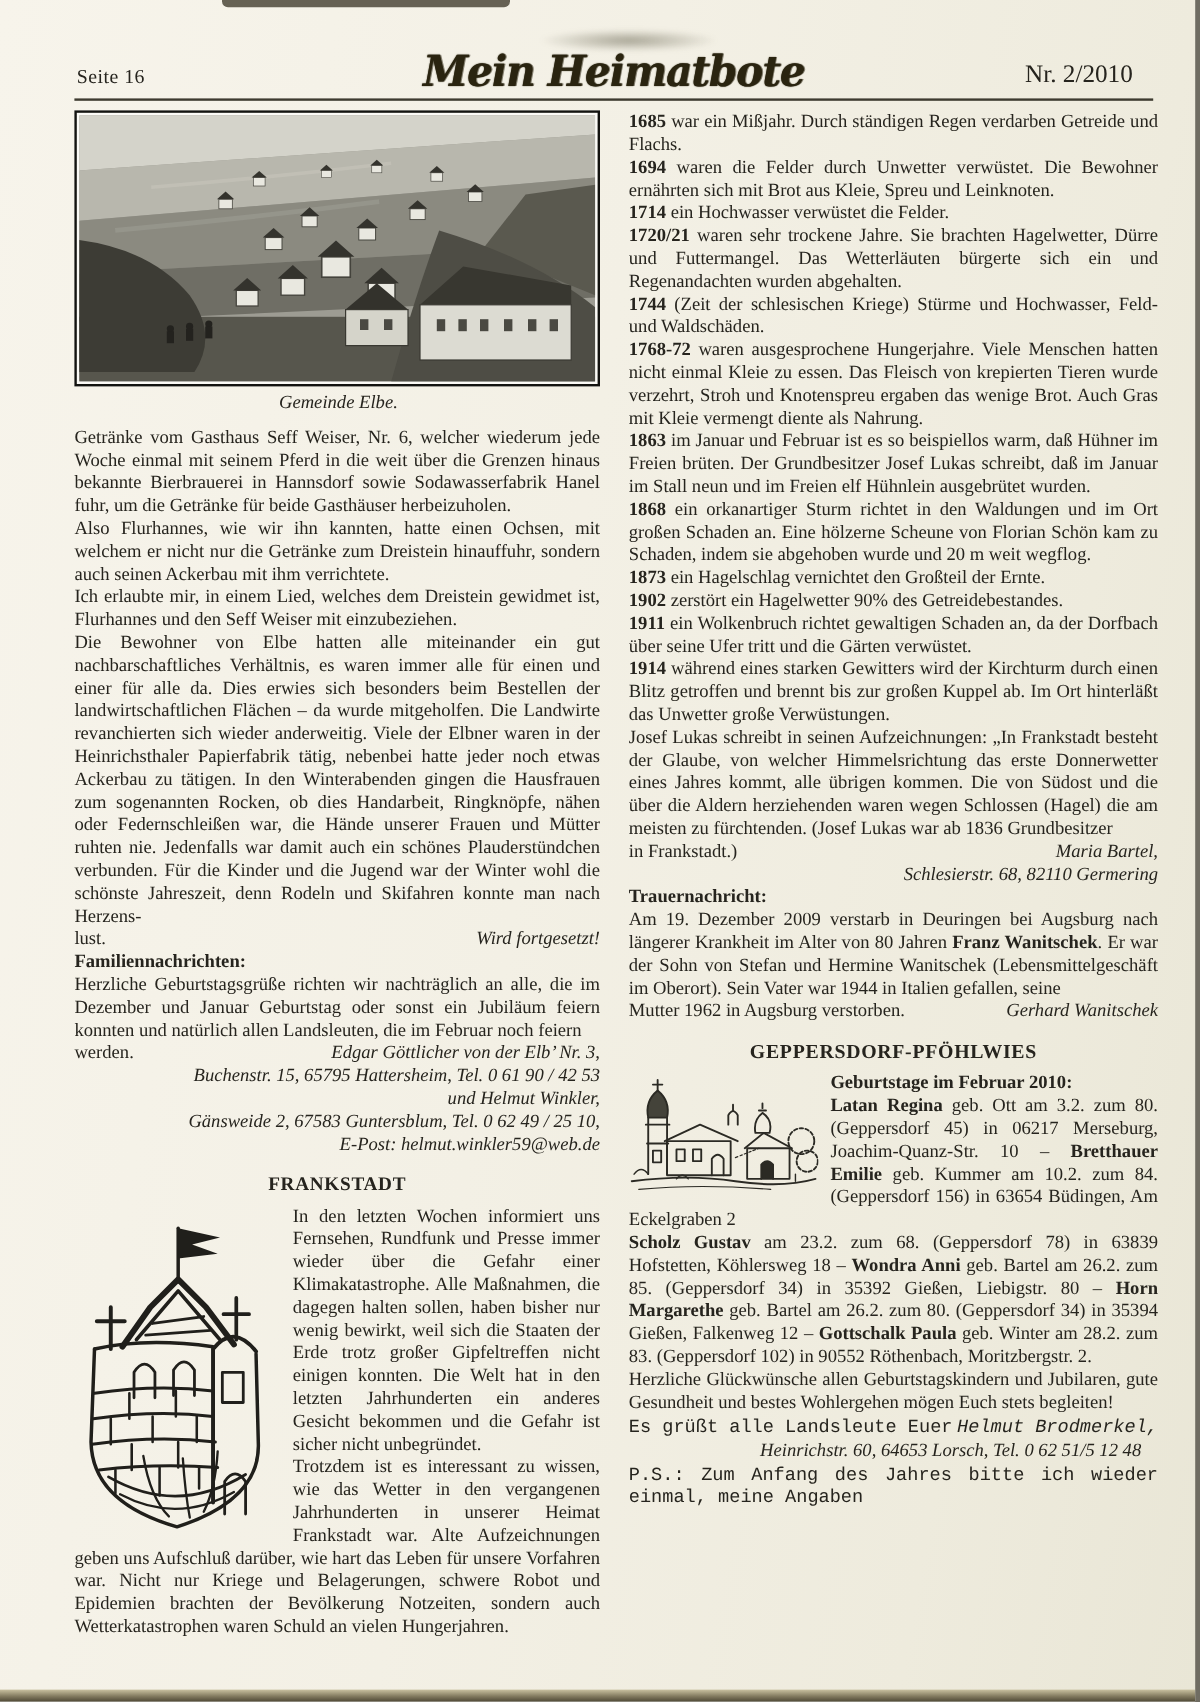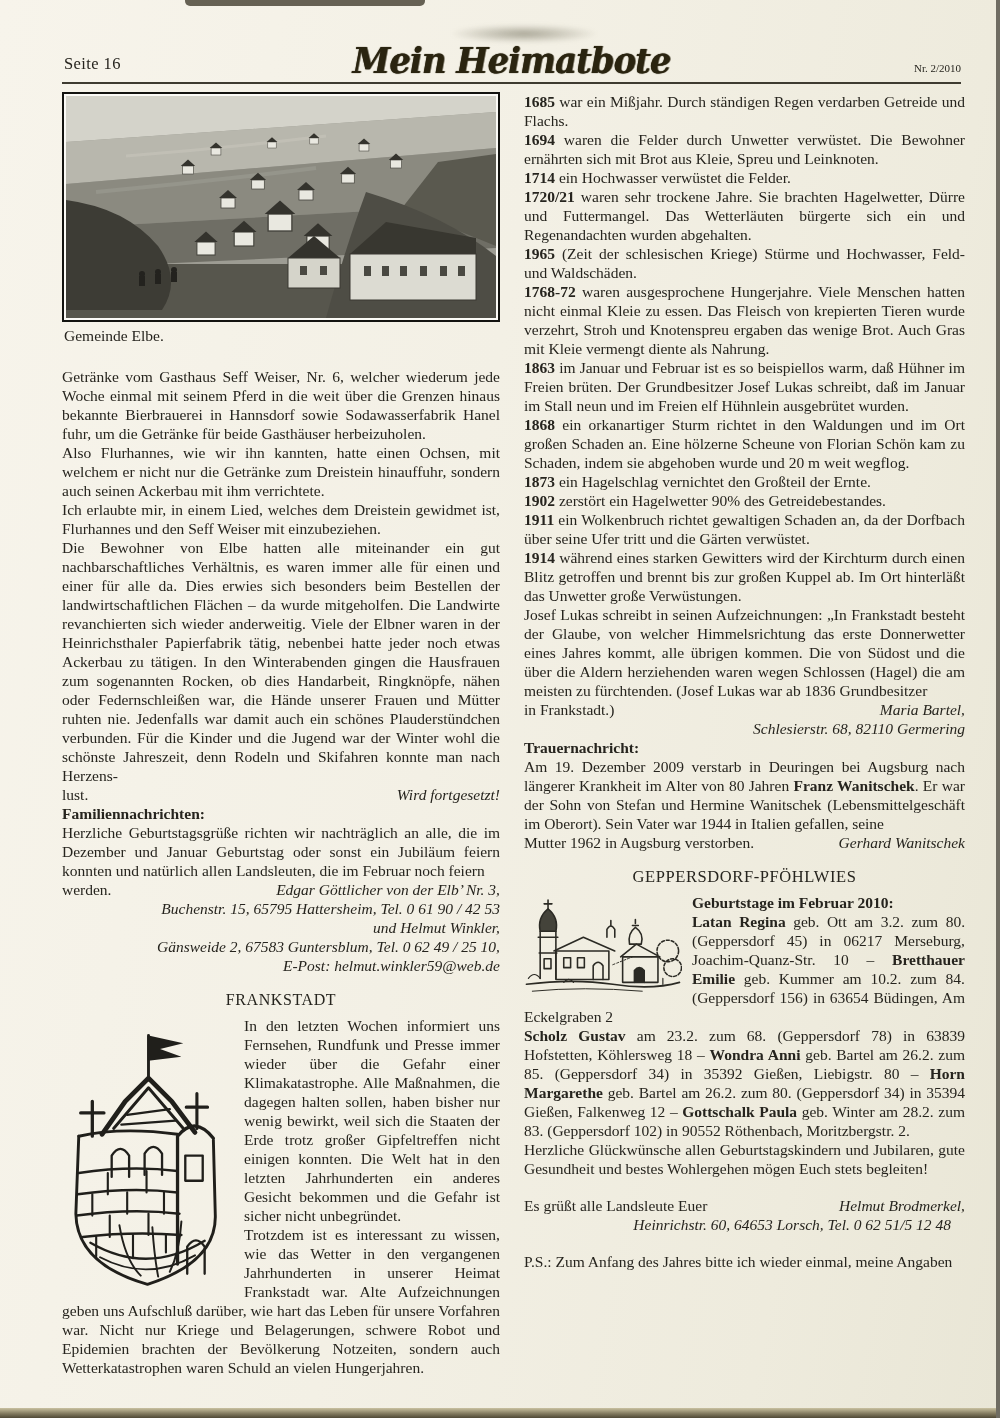--- a/index.html
+++ b/index.html
@@ -4,40 +4,40 @@
 <style>
   html,body{margin:0;padding:0;background:#6f6c62;}
   .page{position:relative;width:996px;height:1418px;overflow:hidden;
     background:linear-gradient(100deg,#f7f4eb 0%,#f3f0e5 45%,#eeebdd 80%,#e9e6d6 100%);
     font-family:"Liberation Serif","DejaVu Serif",serif;color:#26241e;}
   .scan-top{position:absolute;left:185px;top:0;width:240px;height:6px;background:#4c483a;opacity:.85;border-radius:0 0 5px 5px;}
   .scan-bottom{position:absolute;left:0;right:0;bottom:0;height:10px;
     background:linear-gradient(#c9c1a0,#837b60 55%,#4f4936);}
   .pageheader{position:absolute;left:62px;right:35px;top:22px;height:56px;}
   .pageno{position:absolute;left:2px;bottom:4px;font-size:16.5px;letter-spacing:.4px;}
-  .issue{position:absolute;right:0;bottom:4px;font-size:11px;}
+  .issue{position:absolute;right:17px;bottom:4px;font-size:21px;}
   .masthead{position:absolute;left:0;right:0;bottom:-2px;text-align:center;
     font-family:"DejaVu Serif",serif;font-style:italic;font-weight:bold;font-size:34px;
     color:#2a2410;letter-spacing:-1px;transform:scaleY(1.05);
     text-shadow:0 0 1px #2a2410,1px 0 0 rgba(42,36,16,.5);}
   .smudge{position:absolute;left:43%;top:-14px;width:150px;height:18px;
     background:radial-gradient(ellipse at center,rgba(95,92,72,.5),rgba(95,92,72,0) 70%);filter:blur(2px);}
   .rule{position:absolute;left:62px;right:35px;top:82px;border-top:2px solid #3e3b30;}
   .col{position:absolute;top:92px;font-size:15.5px;line-height:19px;}
   .col-left{left:62px;width:438px;}
   .col-right{left:524px;width:441px;}
-  .p{margin:0;text-align:justify;} .gap8{margin-top:0;} .gap10{margin-top:18px;}
+  .p{margin:0;text-align:justify;} .gap8{margin-top:0;} .gap10{margin-top:2px;font-family:Liberation Mono, monospace;}
   .photo{margin:0;border:2px solid #131310;padding:2px;background:#fbfaf6;}
   .photo svg{display:block;}
-  .caption{margin:4px 0 22px 2px;}
+  .caption{font-style:italic;margin:4px 0 10px 2px;text-align:center;}
   .bold{font-weight:bold;}
   .flexline{display:flex;justify-content:space-between;align-items:flex-end;}
   .it{font-style:italic;}
   .rightit{text-align:right;font-style:italic;margin:0;}
-  .center-head{text-align:center;font-weight:normal;letter-spacing:.6px;margin:15px 0 7px;}
+  .center-head{text-align:center;font-weight:bold;letter-spacing:.6px;margin:15px 0 7px;}
   .arms{float:left;width:172px;height:276px;margin:4px 10px 0 0;}
   .church{float:left;width:158px;height:106px;margin:3px 10px 2px 0;}
   .box{border:2px solid #54524a;background:#edece1;padding:7px 10px;margin:10px 0 9px;}
   .clear{clear:both;}
 </style>
 </head>
 <body>
 
 <div class="page">
   <div class="scan-top"></div>
@@ -168,21 +168,21 @@
       <p class="p">Trotzdem ist es interessant zu wissen, wie das Wetter in den vergangenen Jahrhunderten in unserer Heimat Frankstadt war. Alte Aufzeichnungen geben uns Aufschluß darüber, wie hart das Leben für unsere Vorfahren war. Nicht nur Kriege und Belagerungen, schwere Robot und Epidemien brachten der Bevölkerung Notzeiten, sondern auch Wetterkatastrophen waren Schuld an vielen Hungerjahren.</p>
       <div class="clear"></div>
     </div>
   </div>
 
   <div class="col col-right">
     <p class="p"><b>1685</b><span> war ein Mißjahr. Durch ständigen Regen verdarben Getreide und Flachs.</span></p>
     <p class="p"><b>1694</b><span> waren die Felder durch Unwetter verwüstet. Die Bewohner ernährten sich mit Brot aus Kleie, Spreu und Leinknoten.</span></p>
     <p class="p"><b>1714</b><span> ein Hochwasser verwüstet die Felder.</span></p>
     <p class="p"><b>1720/21</b><span> waren sehr trockene Jahre. Sie brachten Hagelwetter, Dürre und Futtermangel. Das Wetterläuten bürgerte sich ein und Regenandachten wurden abgehalten.</span></p>
-    <p class="p"><b>1965</b><span> (Zeit der schlesischen Kriege) Stürme und Hochwasser, Feld- und Waldschäden.</span></p>
+    <p class="p"><b>1744</b><span> (Zeit der schlesischen Kriege) Stürme und Hochwasser, Feld- und Waldschäden.</span></p>
     <p class="p"><b>1768-72</b><span> waren ausgesprochene Hungerjahre. Viele Menschen hatten nicht einmal Kleie zu essen. Das Fleisch von krepierten Tieren wurde verzehrt, Stroh und Knotenspreu ergaben das wenige Brot. Auch Gras mit Kleie vermengt diente als Nahrung.</span></p>
     <p class="p"><b>1863</b><span> im Januar und Februar ist es so beispiellos warm, daß Hühner im Freien brüten. Der Grundbesitzer Josef Lukas schreibt, daß im Januar im Stall neun und im Freien elf Hühnlein ausgebrütet wurden.</span></p>
     <p class="p"><b>1868</b><span> ein orkanartiger Sturm richtet in den Waldungen und im Ort großen Schaden an. Eine hölzerne Scheune von Florian Schön kam zu Schaden, indem sie abgehoben wurde und 20 m weit wegflog.</span></p>
     <p class="p"><b>1873</b><span> ein Hagelschlag vernichtet den Großteil der Ernte.</span></p>
     <p class="p"><b>1902</b><span> zerstört ein Hagelwetter 90% des Getreidebestandes.</span></p>
     <p class="p"><b>1911</b><span> ein Wolkenbruch richtet gewaltigen Schaden an, da der Dorfbach über seine Ufer tritt und die Gärten verwüstet.</span></p>
     <p class="p"><b>1914</b><span> während eines starken Gewitters wird der Kirchturm durch einen Blitz getroffen und brennt bis zur großen Kuppel ab. Im Ort hinterläßt das Unwetter große Verwüstungen.</span></p>
 
     <p class="p gap8">Josef Lukas schreibt in seinen Aufzeichnungen: „In Frankstadt besteht der Glaube, von welcher Himmelsrichtung das erste Donnerwetter eines Jahres kommt, alle übrigen kommen. Die von Südost und die über die Aldern herziehenden waren wegen Schlossen (Hagel) die am meisten zu fürchtenden. (Josef Lukas war ab 1836 Grundbesitzer</p>
     <div class="flexline">

